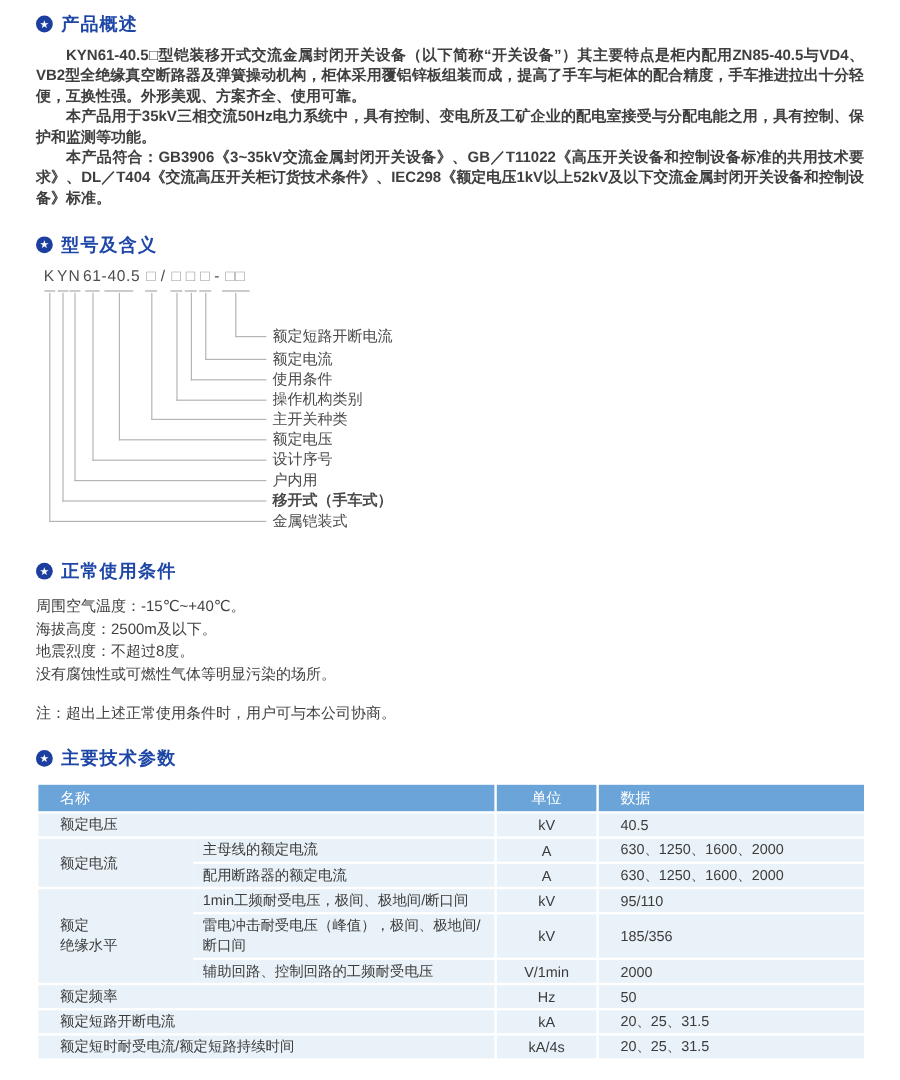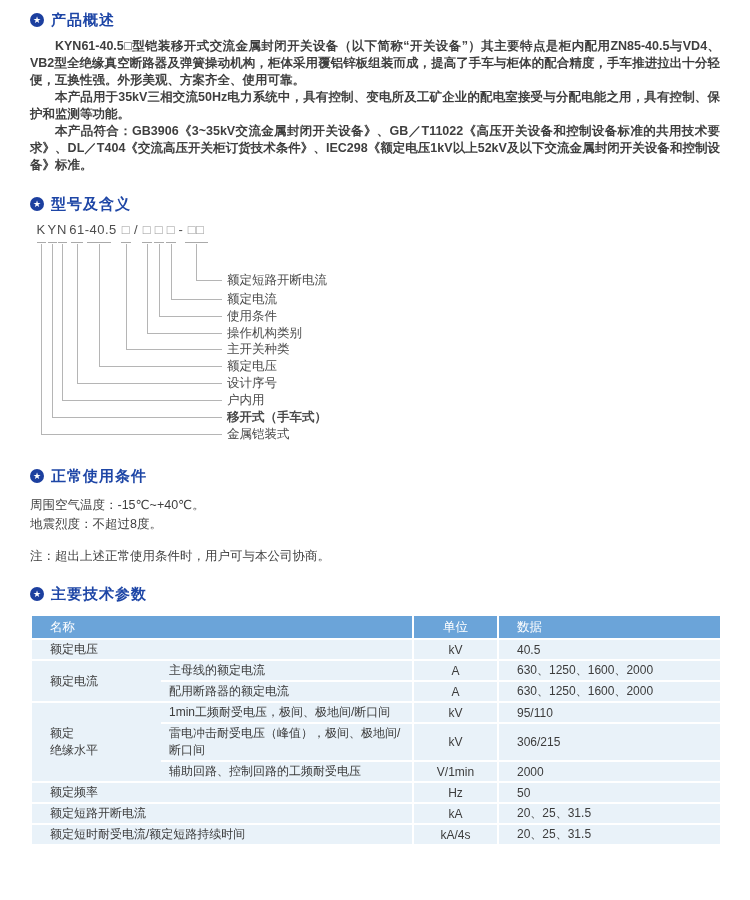--- a/index.html
+++ b/index.html
@@ -129,21 +129,23 @@
     </div>
 
   <div class="sec-head c-head">
     <span class="sec-icon">
         <span>★</span>
       </span>
     <span class="sec-title">正常使用条件</span>
   </div>
   <div class="conds">
     <p>周围空气温度：-15℃~+40℃。</p>
+    <p>海拔高度：2500m及以下。</p>
     <p>地震烈度：不超过8度。</p>
+    <p>没有腐蚀性或可燃性气体等明显污染的场所。</p>
     <p class="note">注：超出上述正常使用条件时，用户可与本公司协商。</p>
   </div>
 
   <div class="sec-head p-head">
     <span class="sec-icon">
         <span>★</span>
       </span>
     <span class="sec-title">主要技术参数</span>
   </div>
   <table>
@@ -180,21 +182,21 @@
         <tr>
           <td class="group-cell" rowspan="3">额定
 绝缘水平</td>
           <td class="sub-cell">1min工频耐受电压，极间、极地间/断口间</td>
           <td class="unit-cell">kV</td>
           <td class="value-cell">95/110</td>
         </tr>
         <tr>
           <td class="sub-cell">雷电冲击耐受电压（峰值），极间、极地间/断口间</td>
           <td class="unit-cell">kV</td>
-          <td class="value-cell">306/215</td>
+          <td class="value-cell">185/356</td>
         </tr>
         <tr>
           <td class="sub-cell">辅助回路、控制回路的工频耐受电压</td>
           <td class="unit-cell">V/1min</td>
           <td class="value-cell">2000</td>
         </tr>
         <tr>
           <td class="name-cell" colspan="2">额定频率</td>
           <td class="unit-cell">Hz</td>
           <td class="value-cell">50</td>

